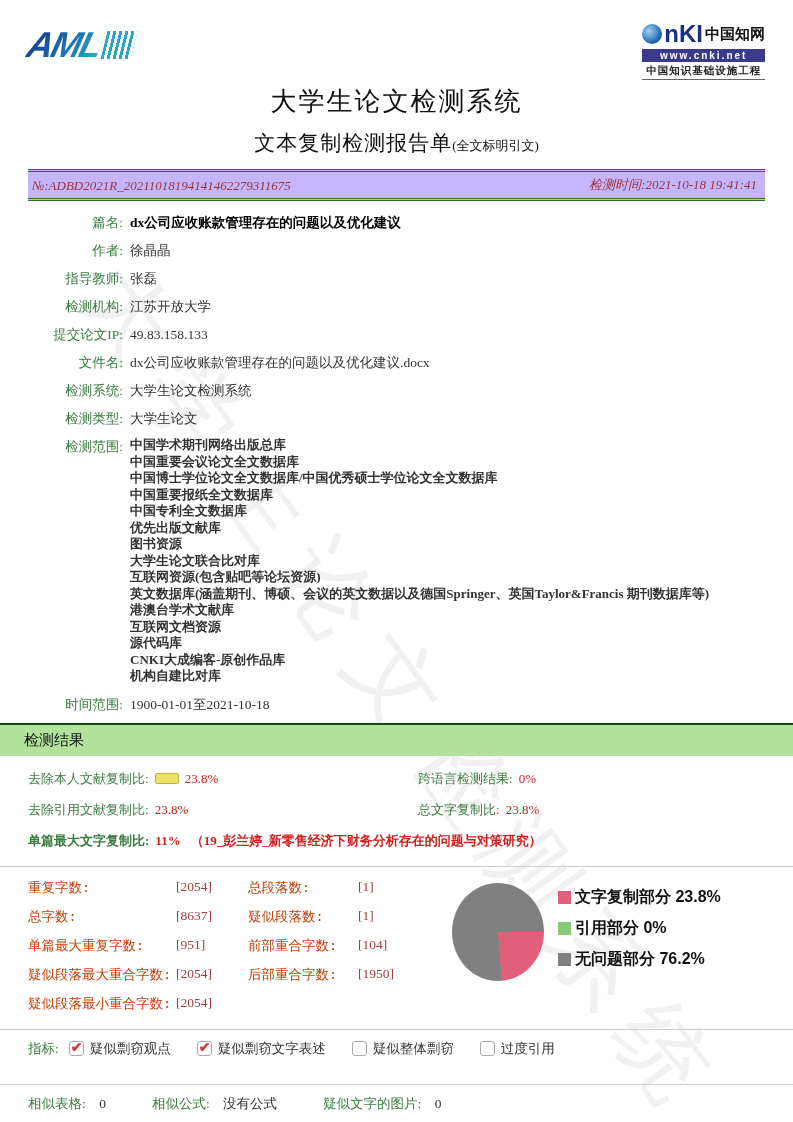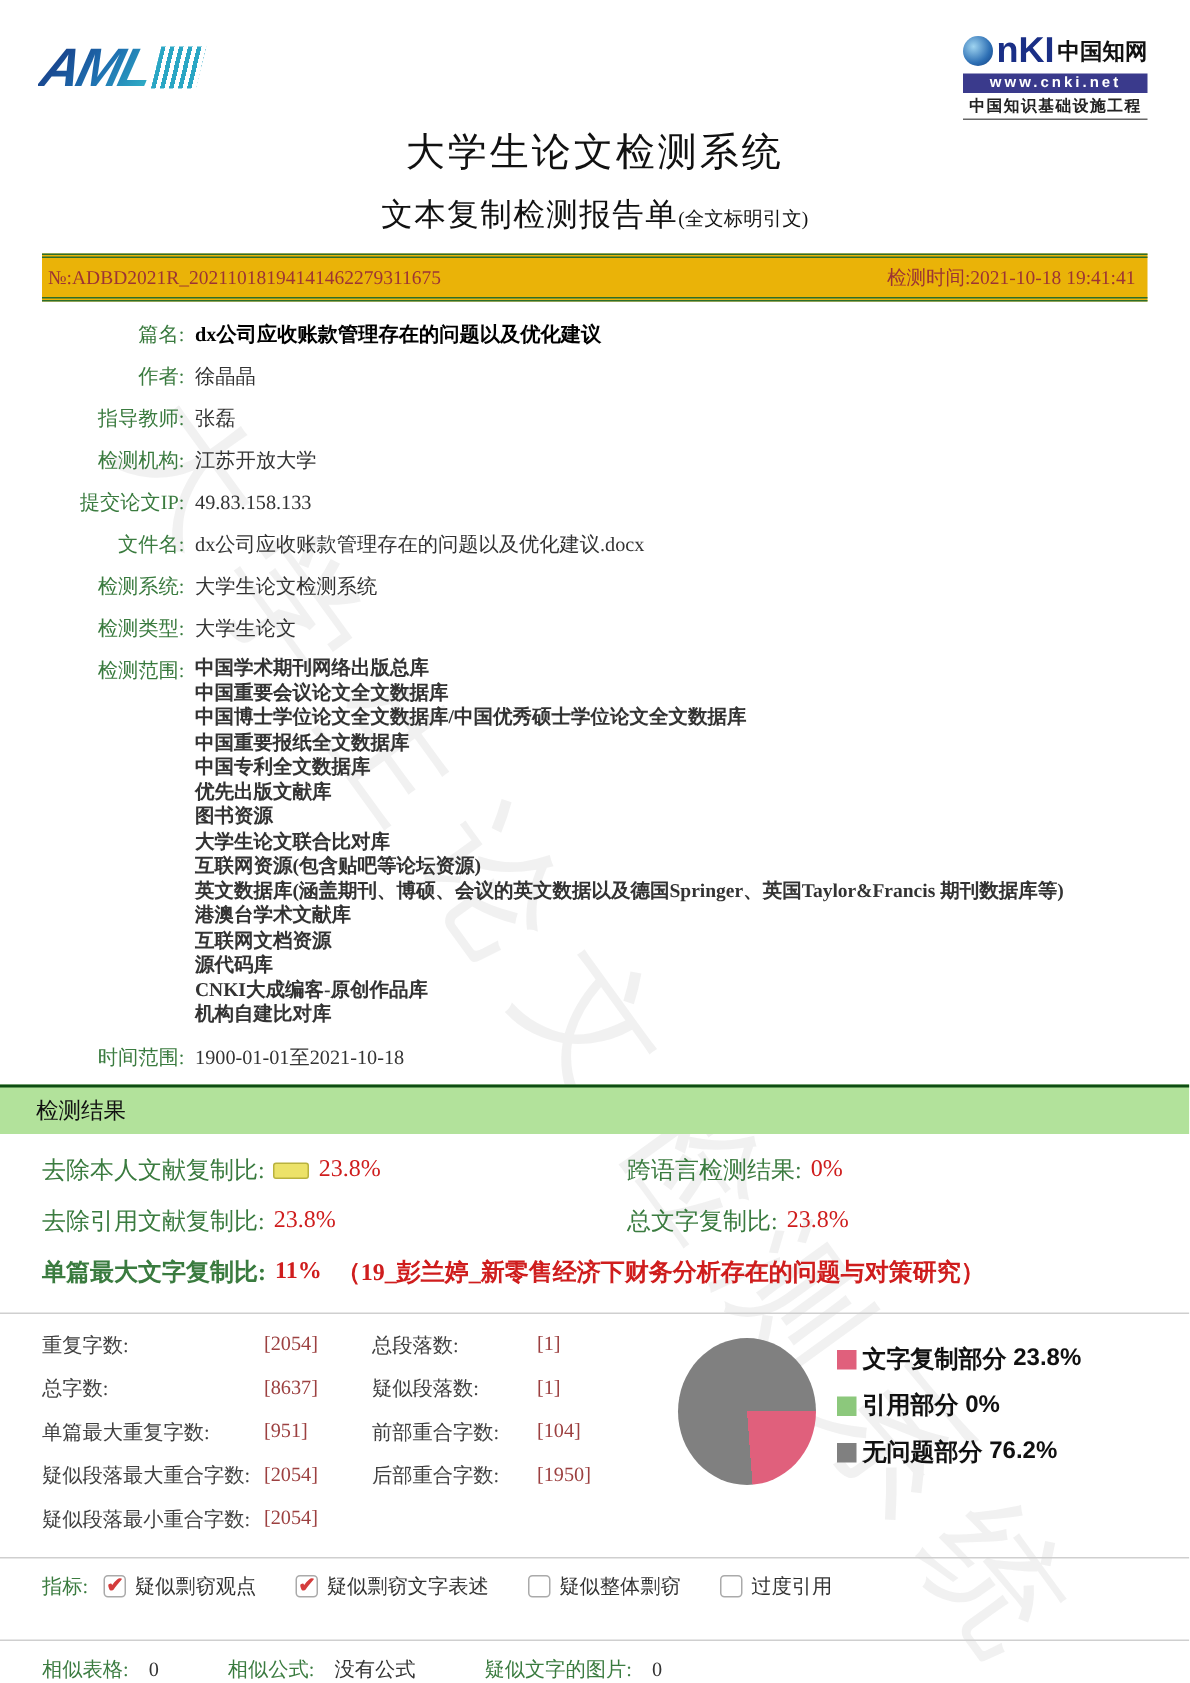--- a/index.html
+++ b/index.html
@@ -28,53 +28,53 @@
   .cnki-cn { font-family:"Liberation Serif","DejaVu Serif",serif; font-size:15px; color:#111; font-weight:bold; }
   .cnki-url { background:#3a3a8c; color:#fff; font-size:10px; font-weight:bold; letter-spacing:2px; padding:1px 8px; margin-top:1px; }
   .cnki-slogan { font-size:10.5px; color:#222; font-weight:bold; letter-spacing:1px; border-bottom:1px solid #666; padding-bottom:1px; margin-top:2px; }
 
   
   .title { text-align:center; font-size:26px; letter-spacing:2px; color:#111; margin-top:8px; }
   .subtitle { text-align:center; font-size:21px; color:#111; margin-top:10px; letter-spacing:1px; }
   .subtitle small { font-size:13px; letter-spacing:0; }
 
   
-  .no-bar { display:flex; justify-content:space-between; align-items:center; margin-top:12px; padding:4px 8px 4px 4px;
-    background:#eab308; border-top:3px double #2c6e2c; border-bottom:3px double #2c6e2c; font-size:13px; color:#9c3434; }
+  .no-bar { display:flex; justify-content:space-between; align-items:flex-end; margin-top:12px; padding:4px 8px 4px 4px;
+    background:#c4b5fd; border-top:3px double #2c6e2c; border-bottom:3px double #2c6e2c; font-size:13px; color:#9c3434;font-style:italic; }
 
   
   .meta { margin-top:12px; font-size:13.5px; }
   .meta-row { display:flex; margin-bottom:9px; line-height:19px; }
   .meta-label { width:95px; text-align:right; color:#3a7b3f; flex:none; margin-right:7px; white-space:nowrap; }
   .meta-value { color:#333; }
   .meta-value.bold { font-weight:bold; color:#000; }
   .scope-list { list-style:none;font-weight:bold; }
   .scope-list li { line-height:16.5px; font-size:13px; color:#333; }
   .meta-row.scope { margin-bottom:7px; }
   .meta-row.time { margin-top:10px; }
 
   
   .section-header { margin-top:0; background:#b2e29b; border-top:2px solid #0e4d12; padding:6px 24px; font-size:15px; color:#111; }
 
   
-  .results { padding:4px 28px 0 28px; font-size:16px; }
+  .results { padding:4px 28px 0 28px; font-size:13px; }
   .res-grid { display:grid; grid-template-columns:390px auto; row-gap:13px; margin-top:10px; }
   .res-item { display:flex; align-items:center; }
   .res-label { color:#3a7b3f; margin-right:6px; white-space:nowrap; }
   .res-value { color:#cf1d1d; }
   .pill { display:inline-block; width:24px; height:11px; background:#ece269; border:1px solid #b9b23e; border-radius:2px; margin-right:6px; }
   .res-row3 { margin-top:13px; display:flex; align-items:center;font-weight:bold; }
   .res-ref { color:#cf1d1d; margin-left:10px; }
 
   .divider { border-top:1px solid #cfcfcf; margin:16px 0 0 0; }
 
   
   .stats-wrap { display:flex; padding:12px 28px 0 28px; }
   .stats-grid { display:grid; grid-template-columns:148px 72px 110px 80px; row-gap:11px; font-size:13.5px; align-content:start; }
-  .stat-label { color:#404040; white-space:nowrap; }
+  .stat-label { color:#c2410c; white-space:nowrap;font-family:Liberation Mono, monospace; }
   .stat-value { color:#9c4040; }
   .pie-area { display:flex; align-items:flex-start; margin-left:14px; }
   .pie { width:92px; height:98px; border-radius:50%; flex:none; margin-top:4px; }
   .legend { margin-left:14px; margin-top:8px; font-family:"Liberation Sans","DejaVu Sans",sans-serif; }
   .legend-row { display:flex; align-items:center; margin-bottom:10px; font-size:16px; font-weight:bold; color:#111; }
   .legend-swatch { width:13px; height:13px; margin-right:4px; flex:none; }
 
   
   .ind-row { display:flex; align-items:center; padding:10px 28px; font-size:13.5px; }
   .ind-label { color:#3a7b3f; margin-right:10px; }

